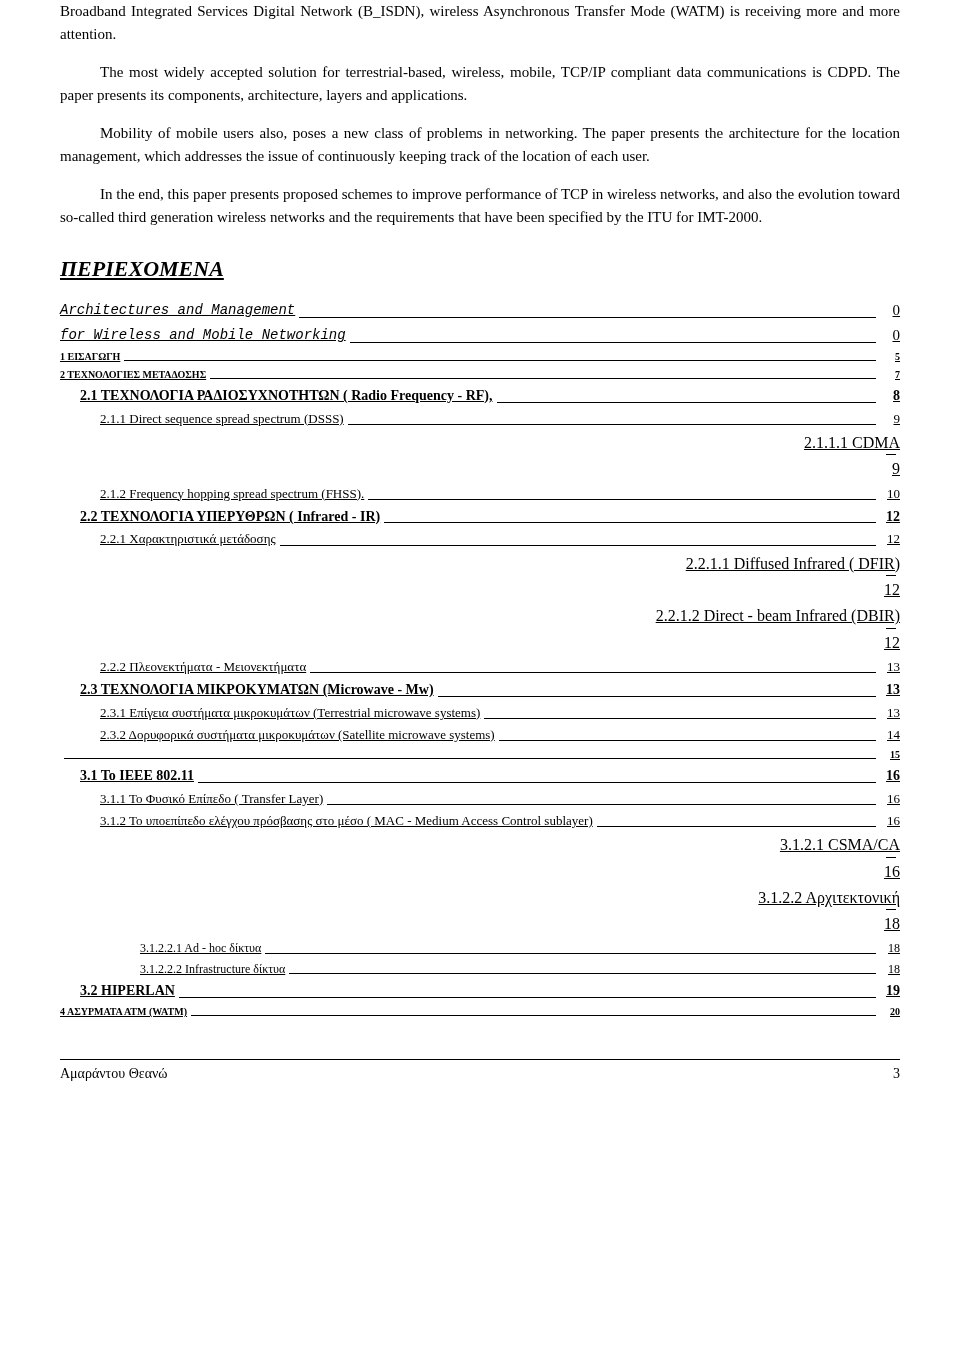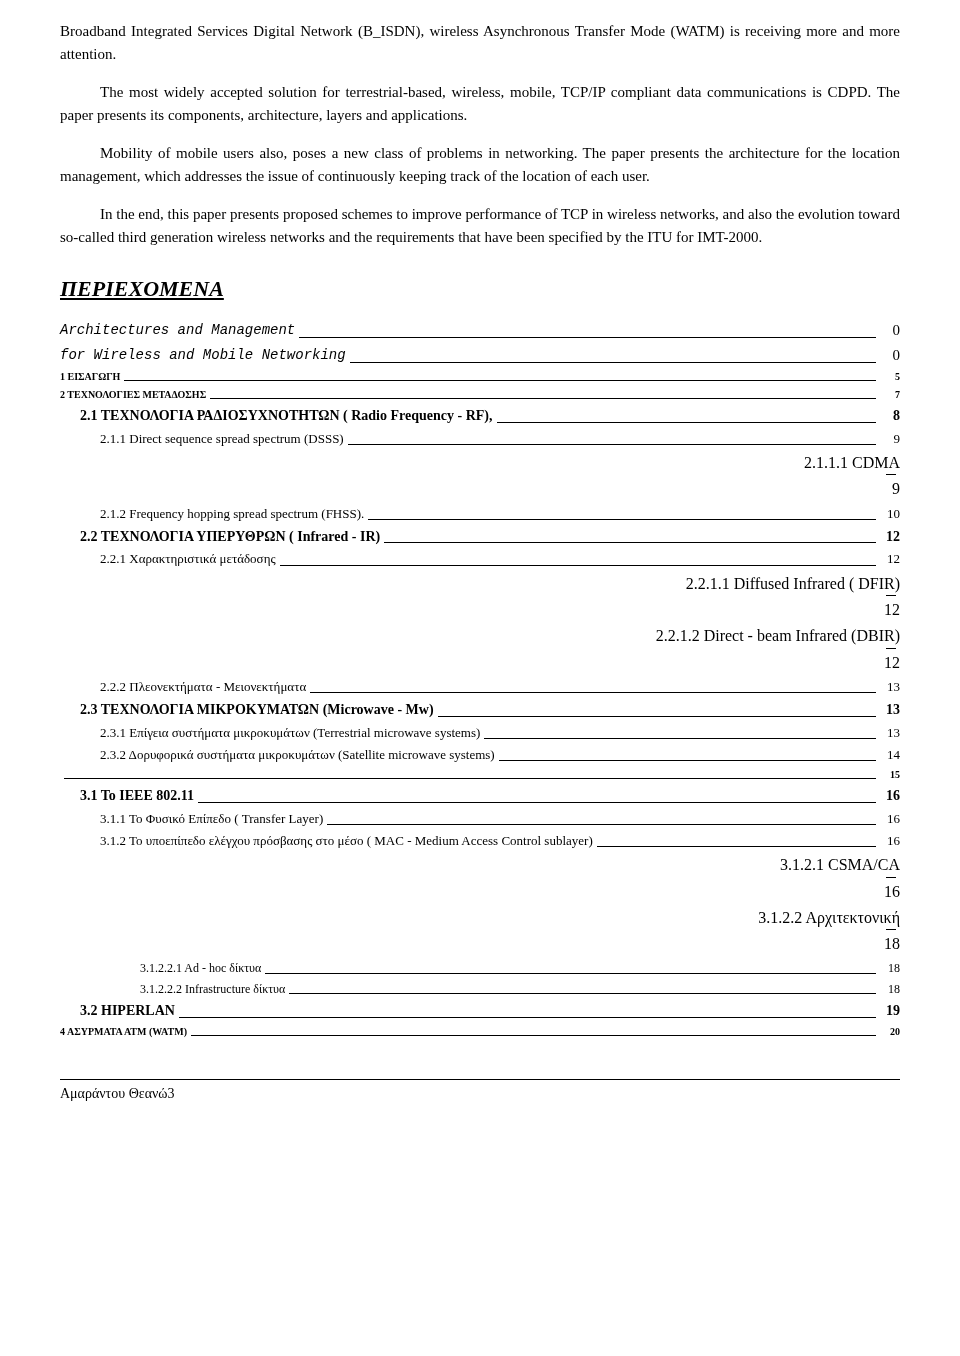--- a/index.html
+++ b/index.html
@@ -10,21 +10,20 @@
     body {
       background: #ffffff;
       font-family: "Times New Roman", Times, serif;
       font-size: 15px;
       color: #000000;
       width: 960px;
       min-height: 1356px;
       padding: 0 60px 40px 60px;
     }
     .page-content {
-      padding-top: 20px;
     }
     .paragraph {
       text-align: justify;
       line-height: 1.5;
       margin-bottom: 16px;
     }
     .paragraph-indent {
       text-align: justify;
       line-height: 1.5;
       margin-bottom: 16px;
@@ -33,20 +32,21 @@
     .section-title {
       font-size: 22px;
       font-weight: bold;
       margin-top: 28px;
       margin-bottom: 18px;
       font-style: italic;
       text-decoration: underline;
     }
     .toc-container {
       margin-top: 14px;
+      text-decoration: underline;
     }
     .toc-entry {
       display: flex;
       align-items: flex-end;
       margin-bottom: 4px;
       line-height: 1.4;
     }
     .toc-label {
       white-space: nowrap;
       flex-shrink: 0;
@@ -83,21 +83,21 @@
     .toc-sub4 {
       font-size: 12px;
       padding-left: 80px;
     }
     .toc-bold {
       font-weight: bold;
     }
     .footer {
       margin-top: 40px;
       display: flex;
-      justify-content: flex-start;
+      justify-content: space-between;
       align-items: center;
       border-top: 1px solid #000;
       padding-top: 6px;
     }
     .footer-left {
       font-size: 14px;
     }
     .footer-right {
       font-size: 14px;
     }

